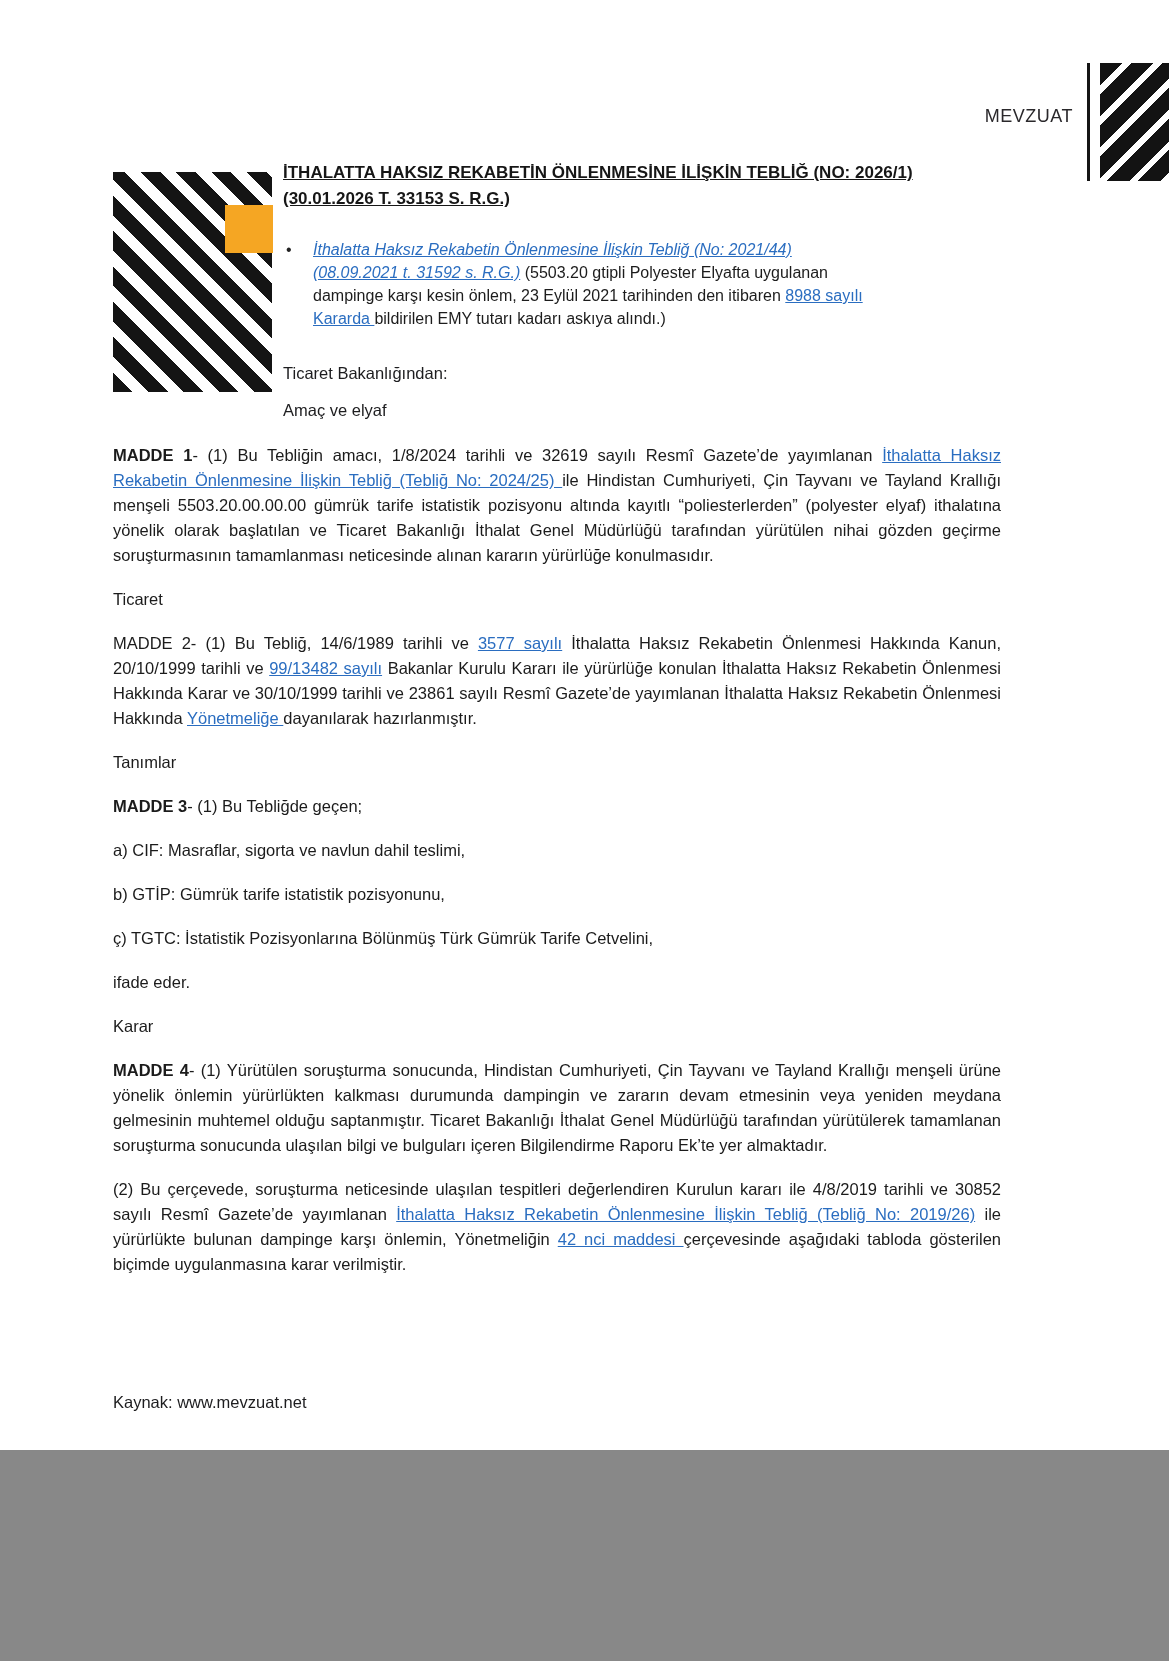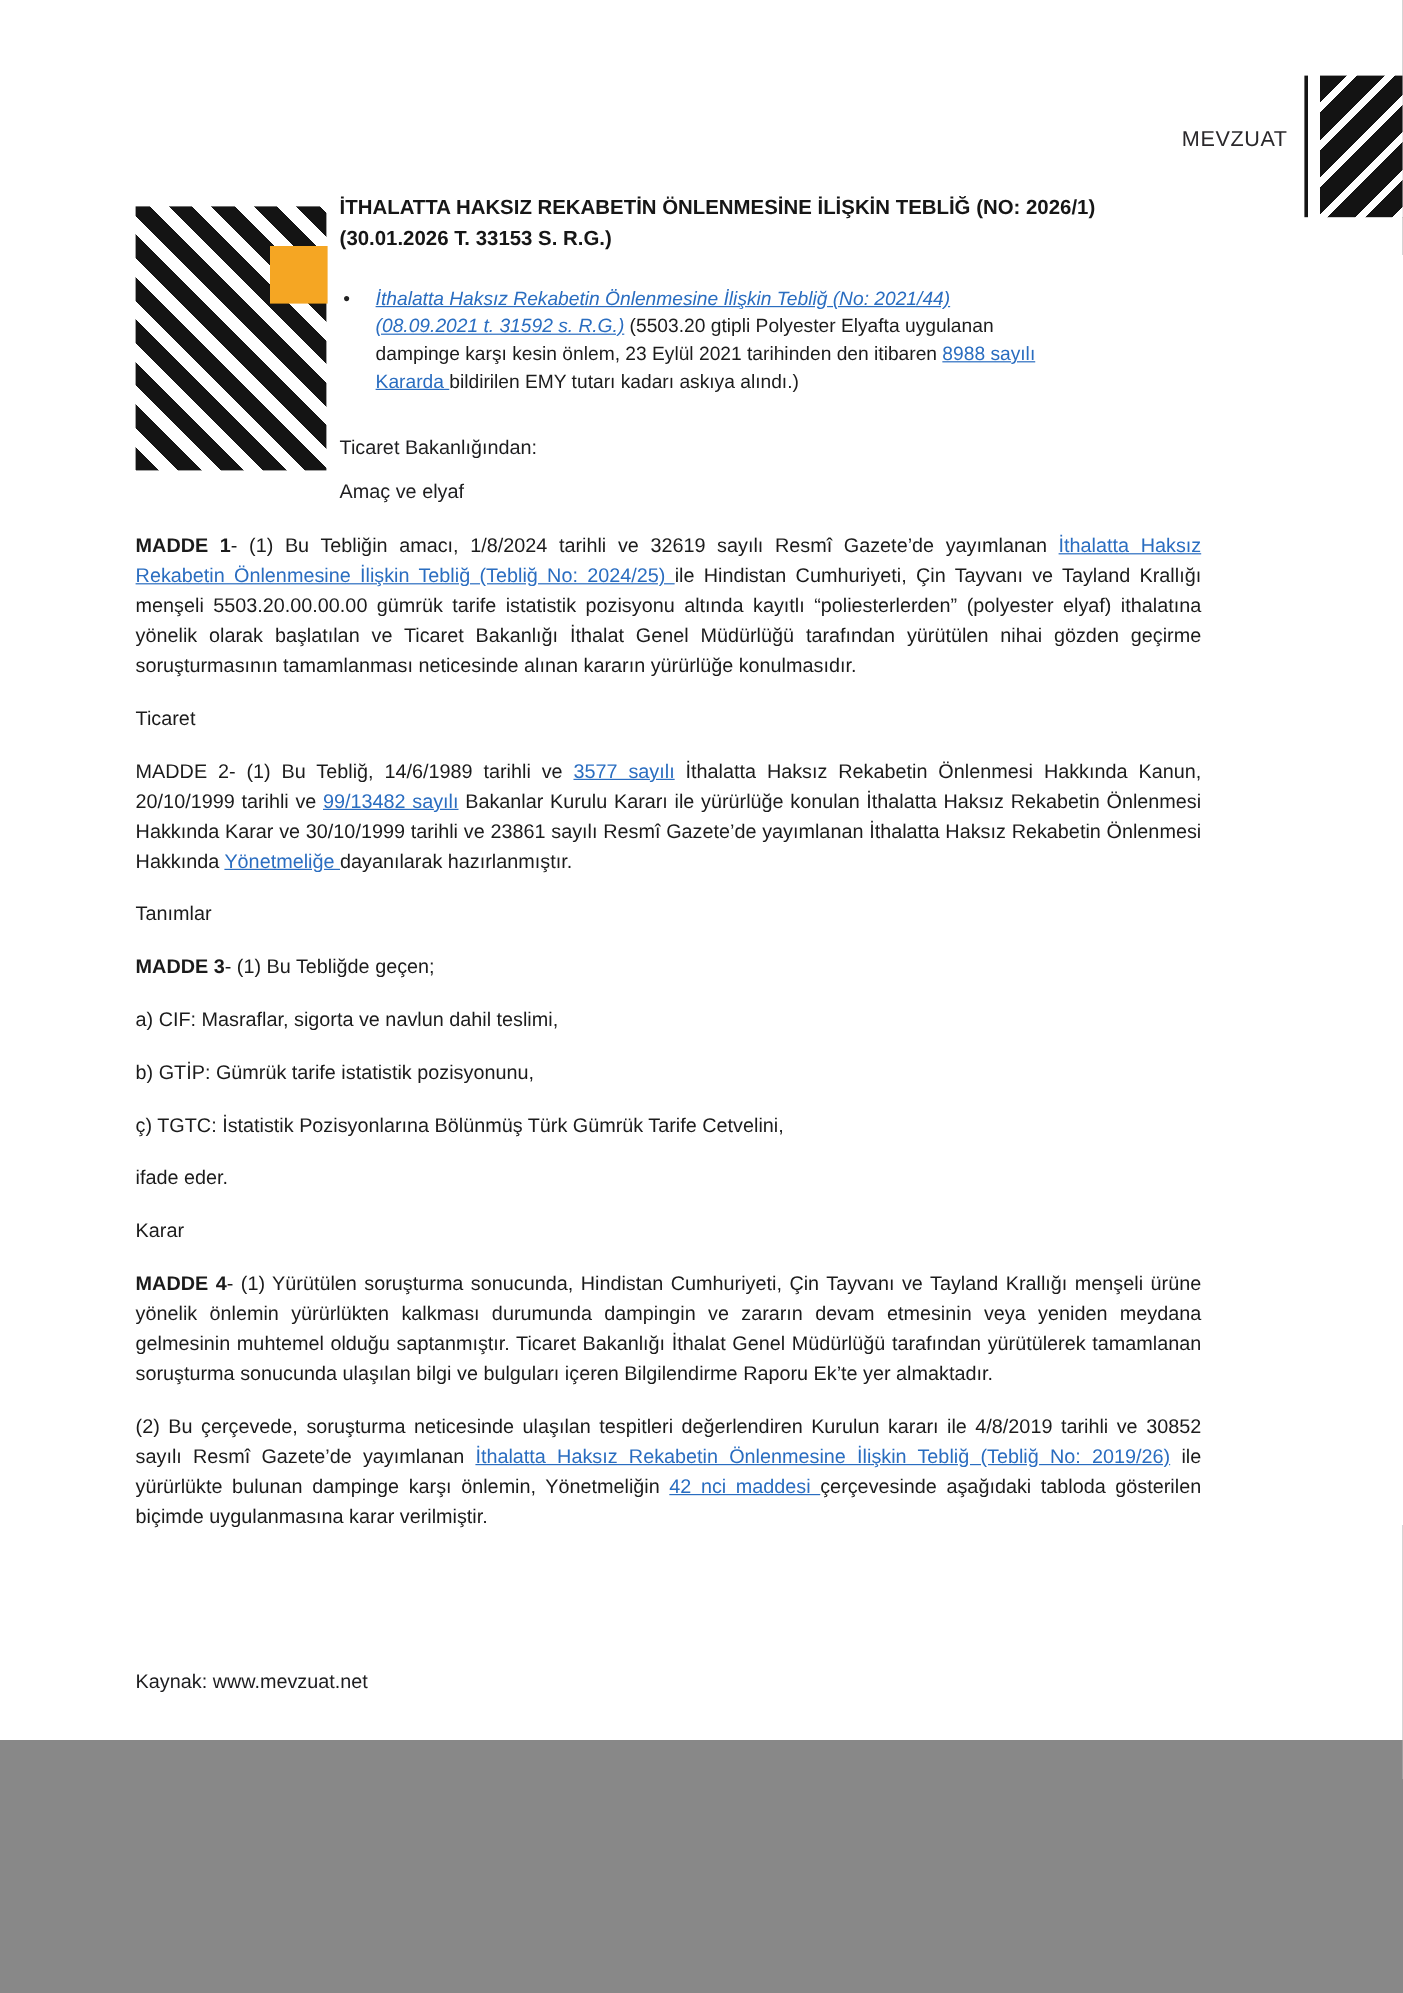--- a/index.html
+++ b/index.html
@@ -33,21 +33,21 @@
   .article-logo{
     position:absolute;left:113px;top:172px;width:159px;height:220px;
     background:repeating-linear-gradient(45deg,#141414 0 14px,#ffffff 14px 25px);
   }
   .orange-sq{
     position:absolute;left:112px;top:33px;width:48px;height:48px;
     background:var(--accent);
   }
   .title{
     position:absolute;left:283px;top:160px;width:690px;margin:0;
-    font-size:17px;line-height:26px;font-weight:bold;color:#161616;
+    font-size:17px;line-height:26px;font-weight:bold;color:#161616;text-decoration:underline;
   }
   .bullet{
     position:absolute;left:286px;top:238px;width:578px;
     display:flex;align-items:flex-start;
   }
   .marker{width:27px;font-size:16px;line-height:23px;color:#222;}
   .bullet-text{flex:1;font-size:16px;line-height:23px;color:#1c1c1c;}
   .from-line{position:absolute;left:283px;top:364px;font-size:16.5px;}
   .section-caption{position:absolute;left:283px;top:401px;font-size:16.5px;}
   

